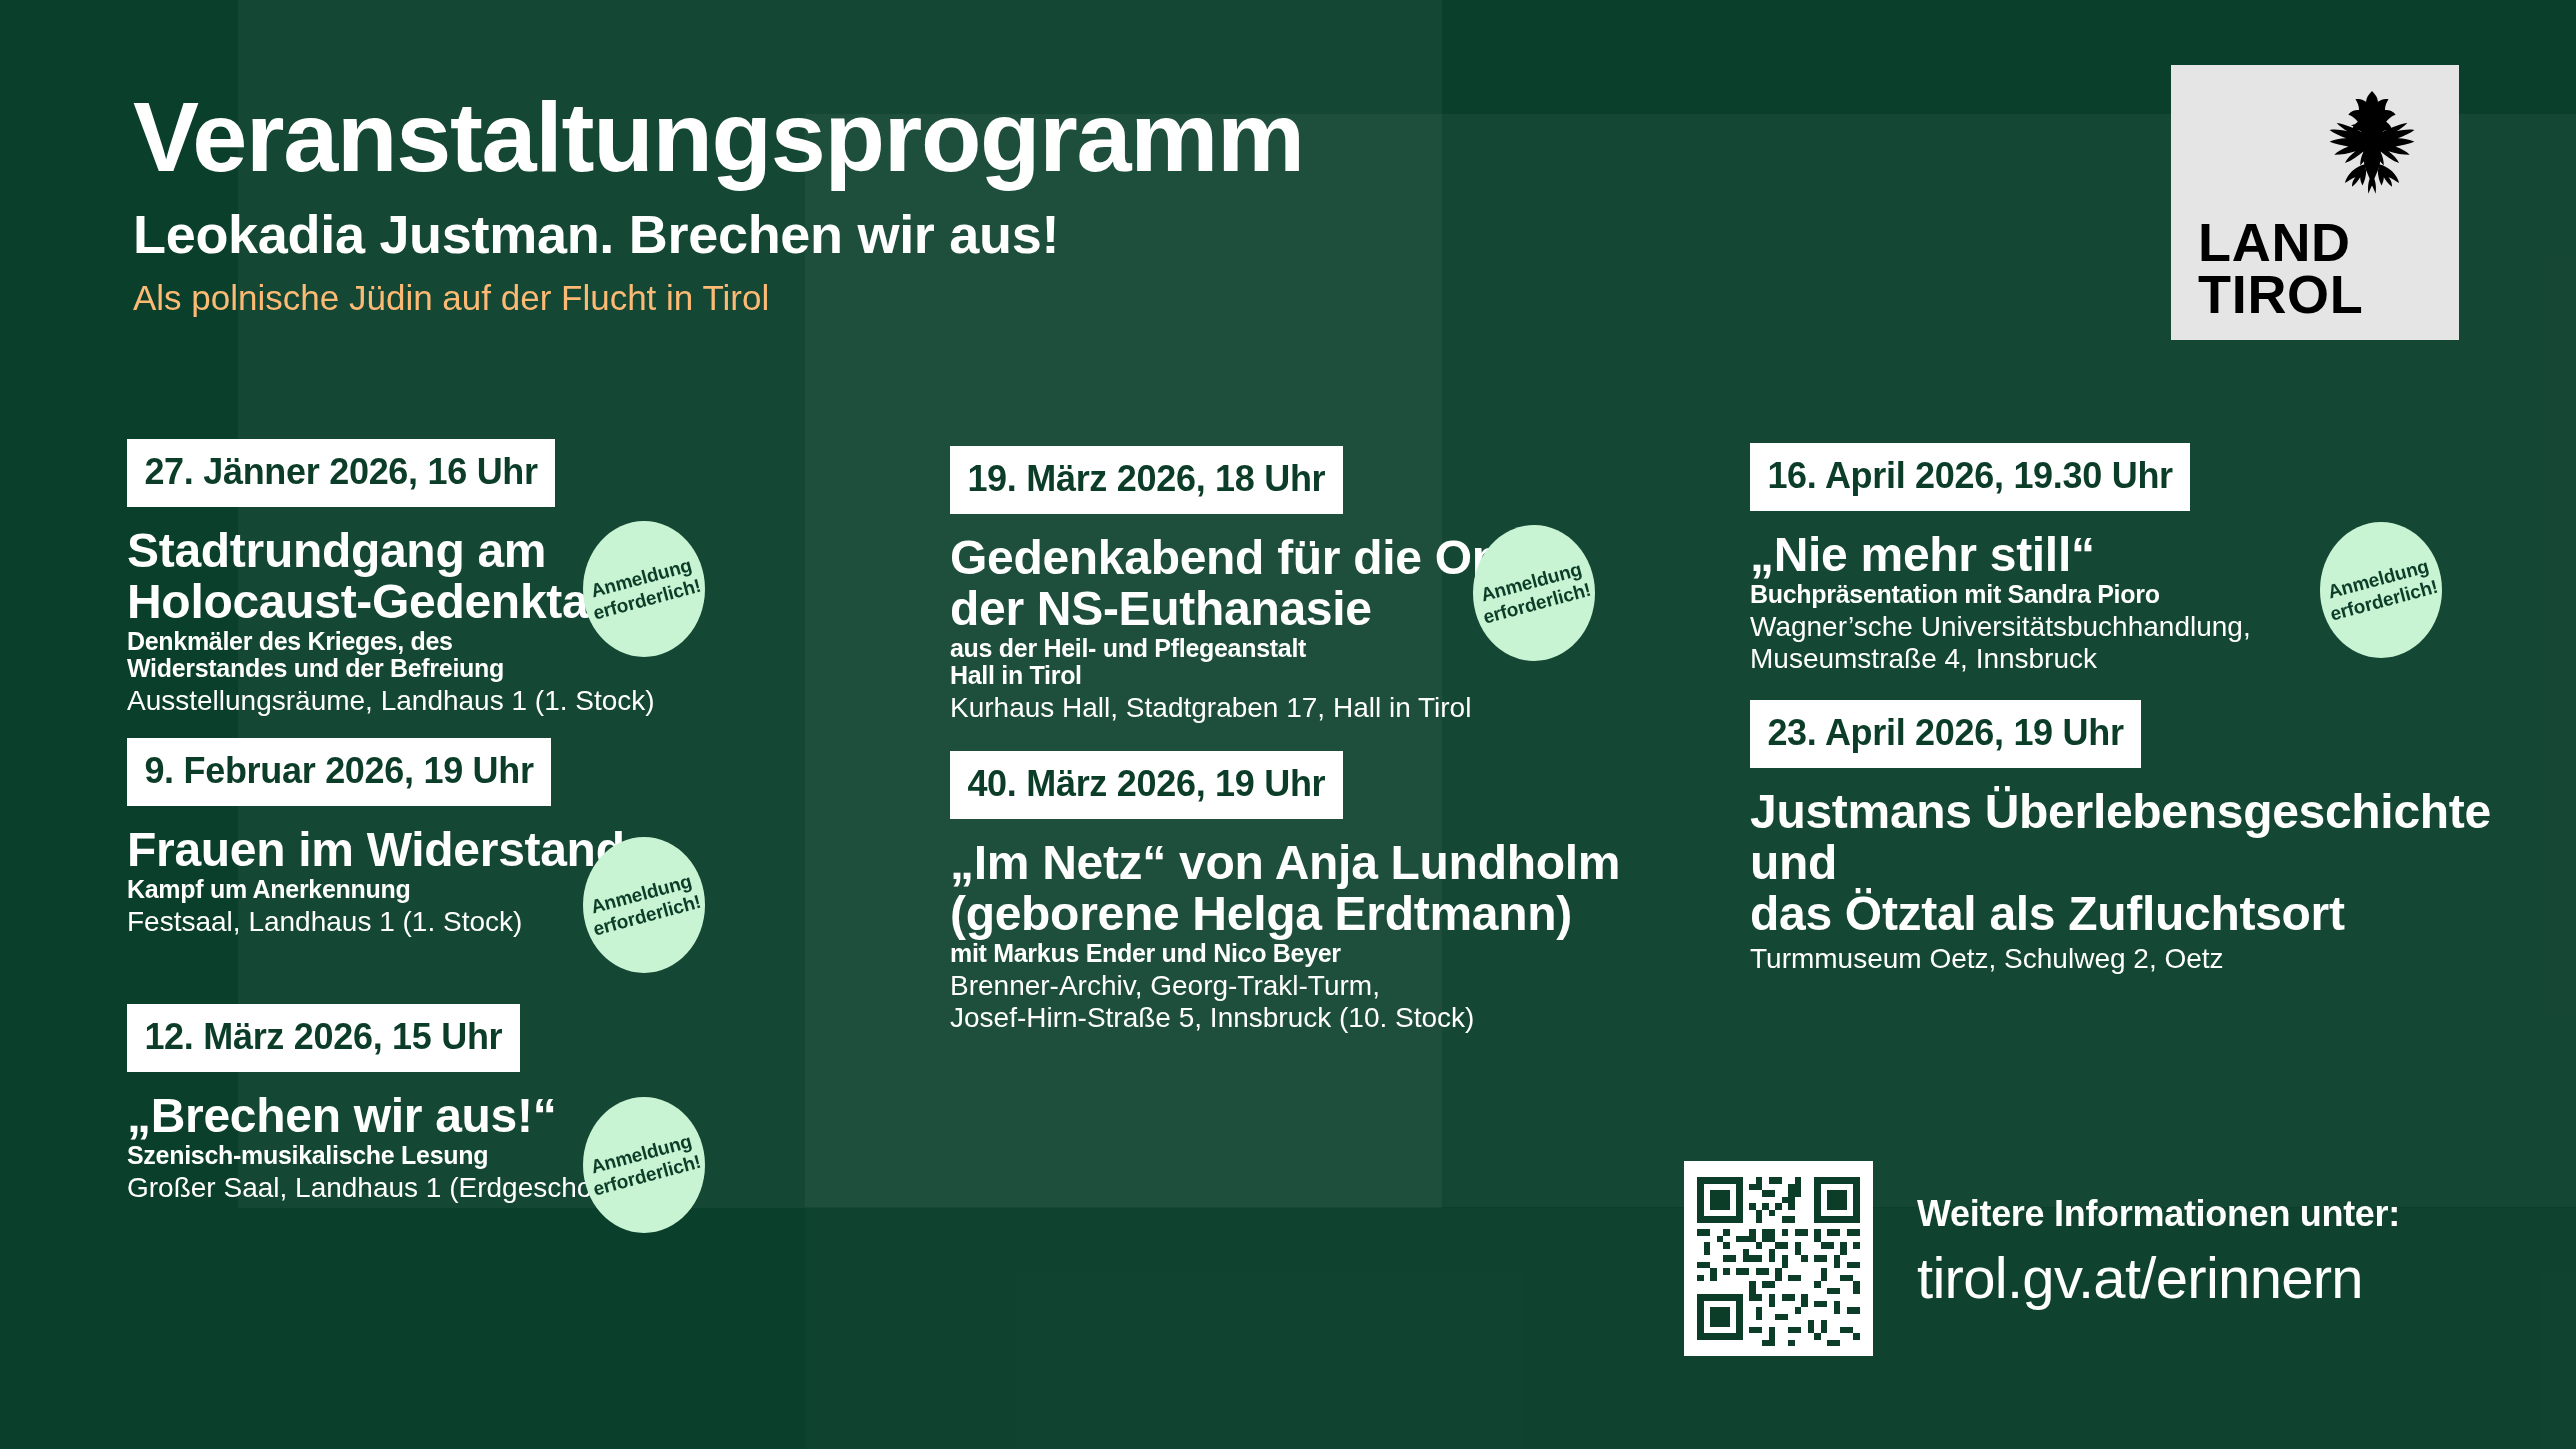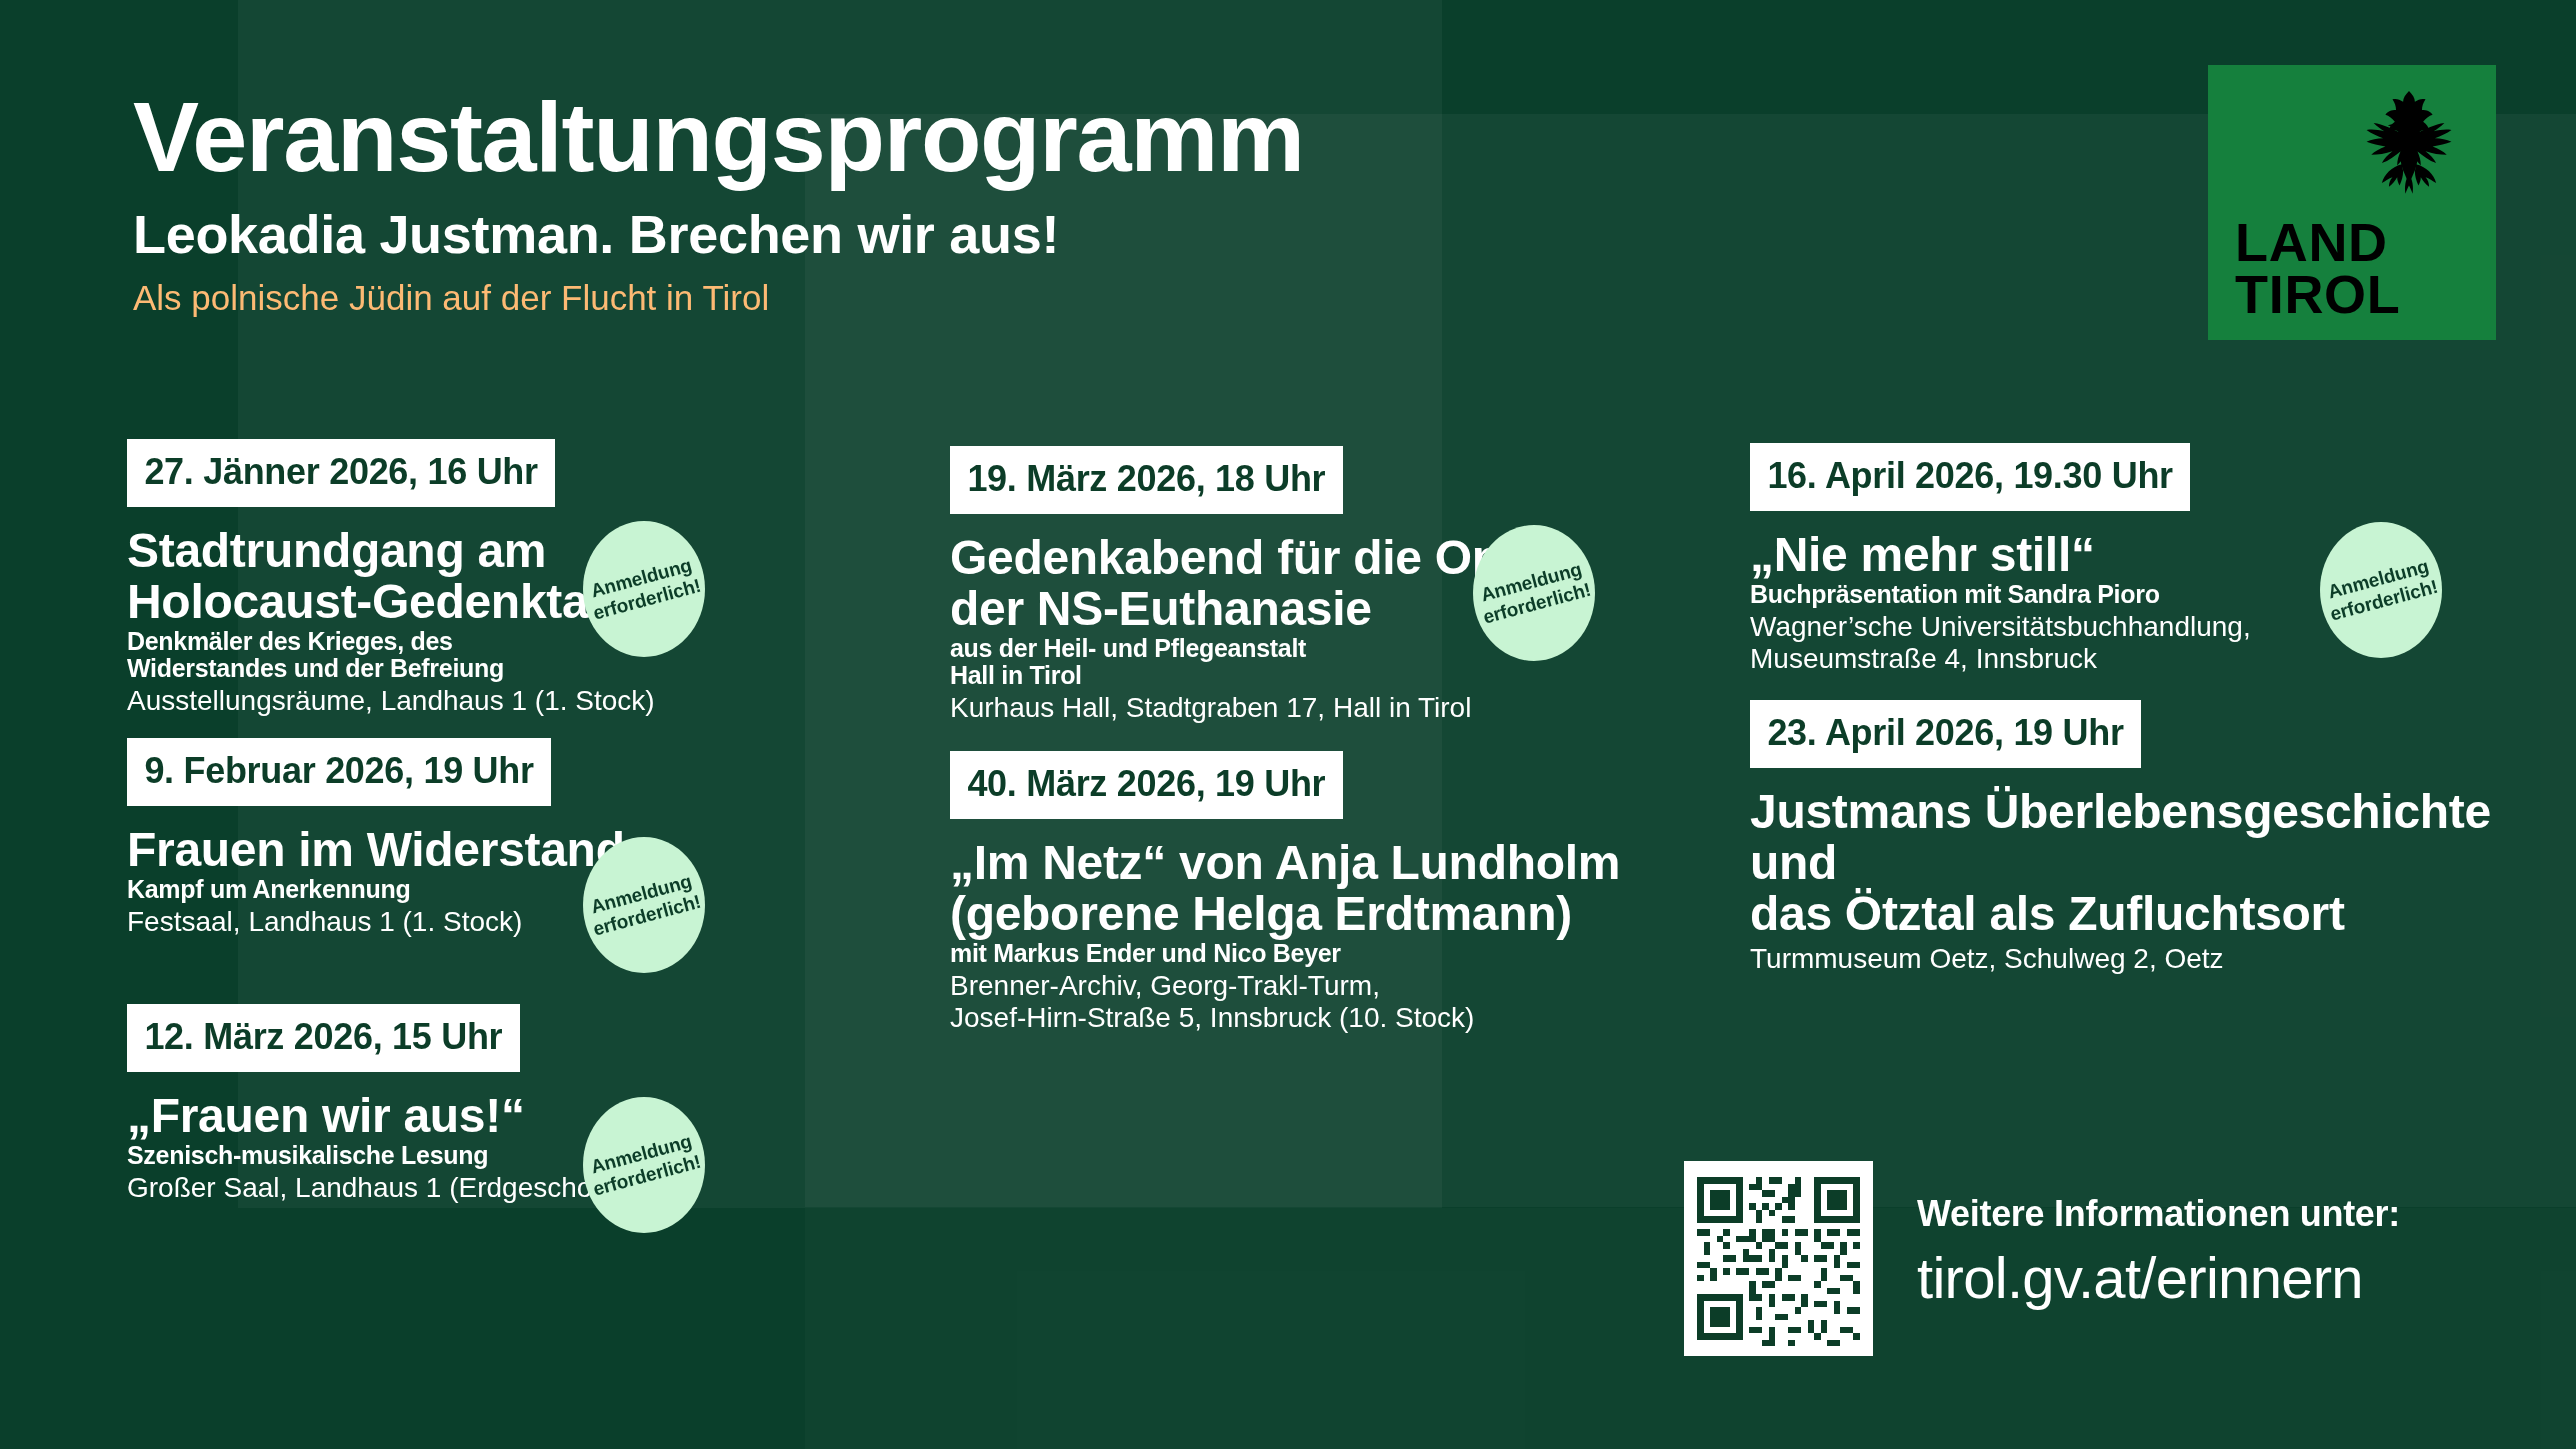--- a/index.html
+++ b/index.html
@@ -28,22 +28,21 @@
     margin:20px 0 0 0;letter-spacing:-0.3px;white-space:nowrap;
   }
   #poster-tagline{
     font-size:35px;line-height:1.1;font-weight:400;color:#fdba74;
     margin:16px 0 0 0;letter-spacing:0px;white-space:nowrap;
   }
 
   
   #logo-box{
     position:absolute;left:2171px;top:65px;width:288px;height:275px;
-    background:#15803d;
-    margin-left:37px;
+    background:#e5e5e5;
   }
   #logo-eagle{position:absolute;right:28px;top:19px;width:118px;height:118px;}
   #logo-wordmark{
     position:absolute;left:27px;bottom:19px;
     font-size:54px;line-height:0.96;font-weight:700;color:#000000;
     letter-spacing:0.7px;
   }
   #logo-wordmark span{display:block;}
 
   
@@ -180,21 +179,21 @@
       <div class="badge-text">
         <span>Anmeldung</span>
         <span>erforderlich!</span>
       </div>
     </div>
   </div>
 
   <div class="event" style="height:215px;">
     <div class="date-chip">12. März 2026, 15 Uhr</div>
     <div class="event-body">
-      <p class="ev-title">„Frauen wir aus!“</p>
+      <p class="ev-title">„Brechen wir aus!“</p>
       <p class="ev-sub">Szenisch-musikalische Lesung</p>
       <p class="ev-venue">Großer Saal, Landhaus 1 (Erdgeschoss)</p>
     </div>
     <div class="badge" style="left:456px;top:93px;">
       <div class="badge-text">
         <span>Anmeldung</span>
         <span>erforderlich!</span>
       </div>
     </div>
   </div>

